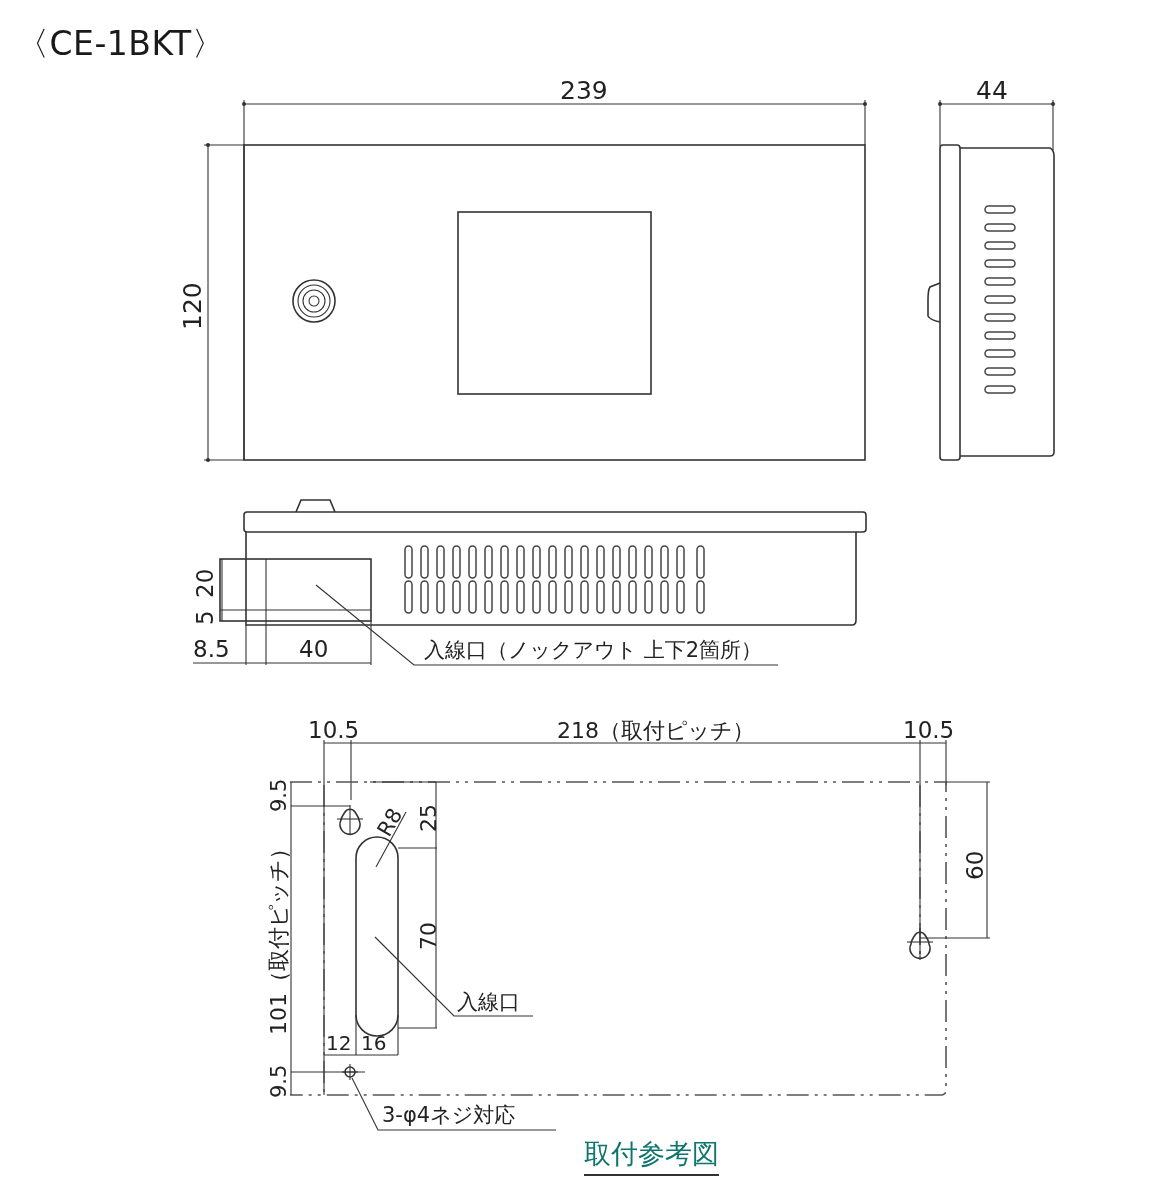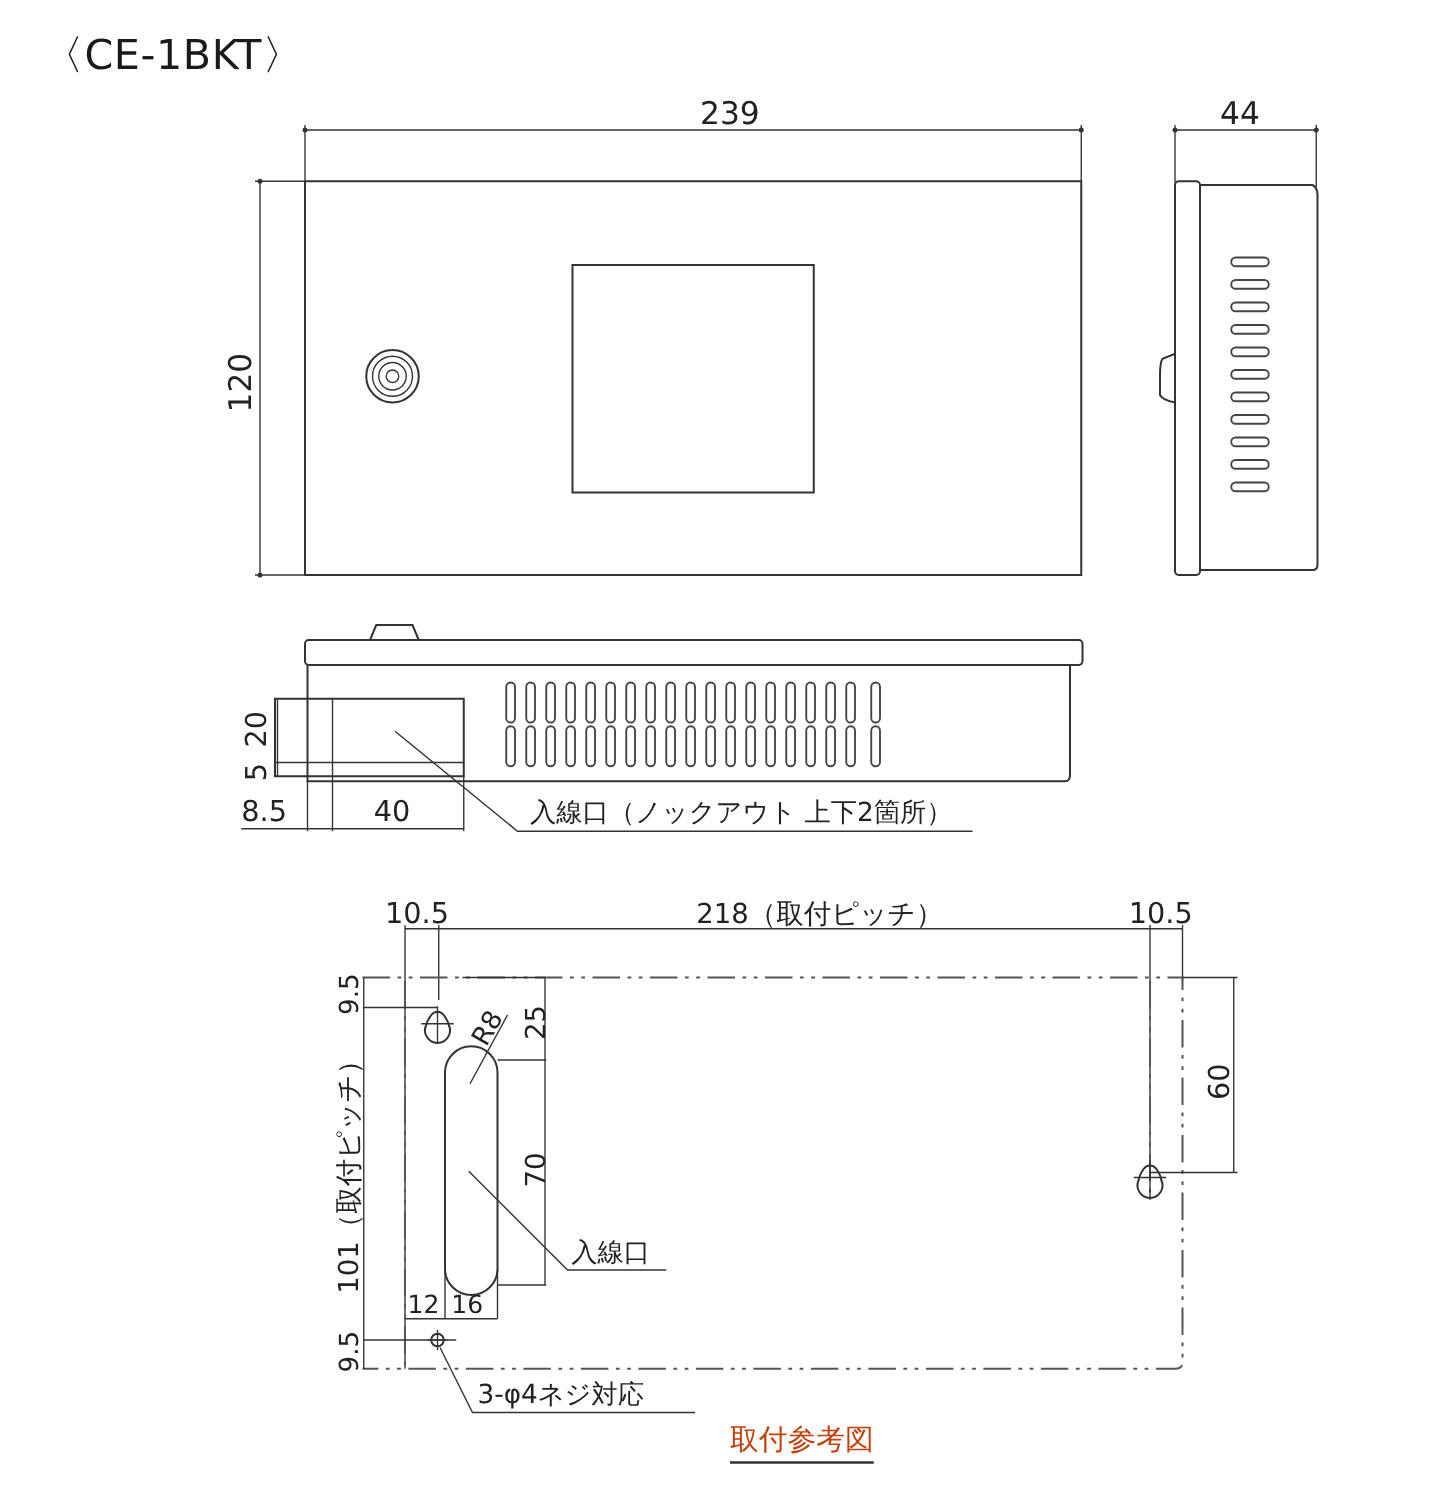--- a/index.html
+++ b/index.html
@@ -5,25 +5,25 @@
   html, body { margin: 0; padding: 0; background: #ffffff; }
   body { width: 1163px; height: 1200px; position: relative; overflow: hidden;
          font-family: "DejaVu Sans", "Liberation Sans", sans-serif; color: #222; }
   svg { position: absolute; left: 0; top: 0; }
   .ln { stroke: #333; stroke-width: 1.6; fill: none; }
   .thin { stroke: #333; stroke-width: 1.1; fill: none; }
   .dim { stroke: #333; stroke-width: 1.1; fill: none; }
   .dashdot { stroke: #555; stroke-width: 1.6; fill: none; stroke-dasharray: 22 6 3 6 3 6; }
   .slot { stroke: #444; stroke-width: 1.5; fill: #fff; }
   .lbl { font-family: "DejaVu Sans", "Liberation Sans", sans-serif; fill: #222; }
-  .title { position: absolute; left: 34px; top: 22px; font-size: 33px; letter-spacing: 0.5px;
+  .title { position: absolute; left: 16px; top: 22px; font-size: 33px; letter-spacing: 0.5px;
            font-family: "DejaVu Sans", "Liberation Sans", sans-serif; color: #1a1a1a; }
-  .caption { position: absolute; left: 584px; top: 1136px; font-size: 23px;
+  .caption { position: absolute; left: 584px; top: 1136px; font-size: 27px;
              border-bottom: 2px solid #333; padding-bottom: 2px;
-             font-family: Liberation Serif, serif; color: #c2410c; }
+             font-family: Liberation Serif, serif; color: #0f766e; }
 </style>
 </head>
 <body>
 
 <div class="title">〈CE-1BKT〉</div>
 
 <svg width="1163" height="1200" viewBox="0 0 1163 1200">
 
   <g>
 

